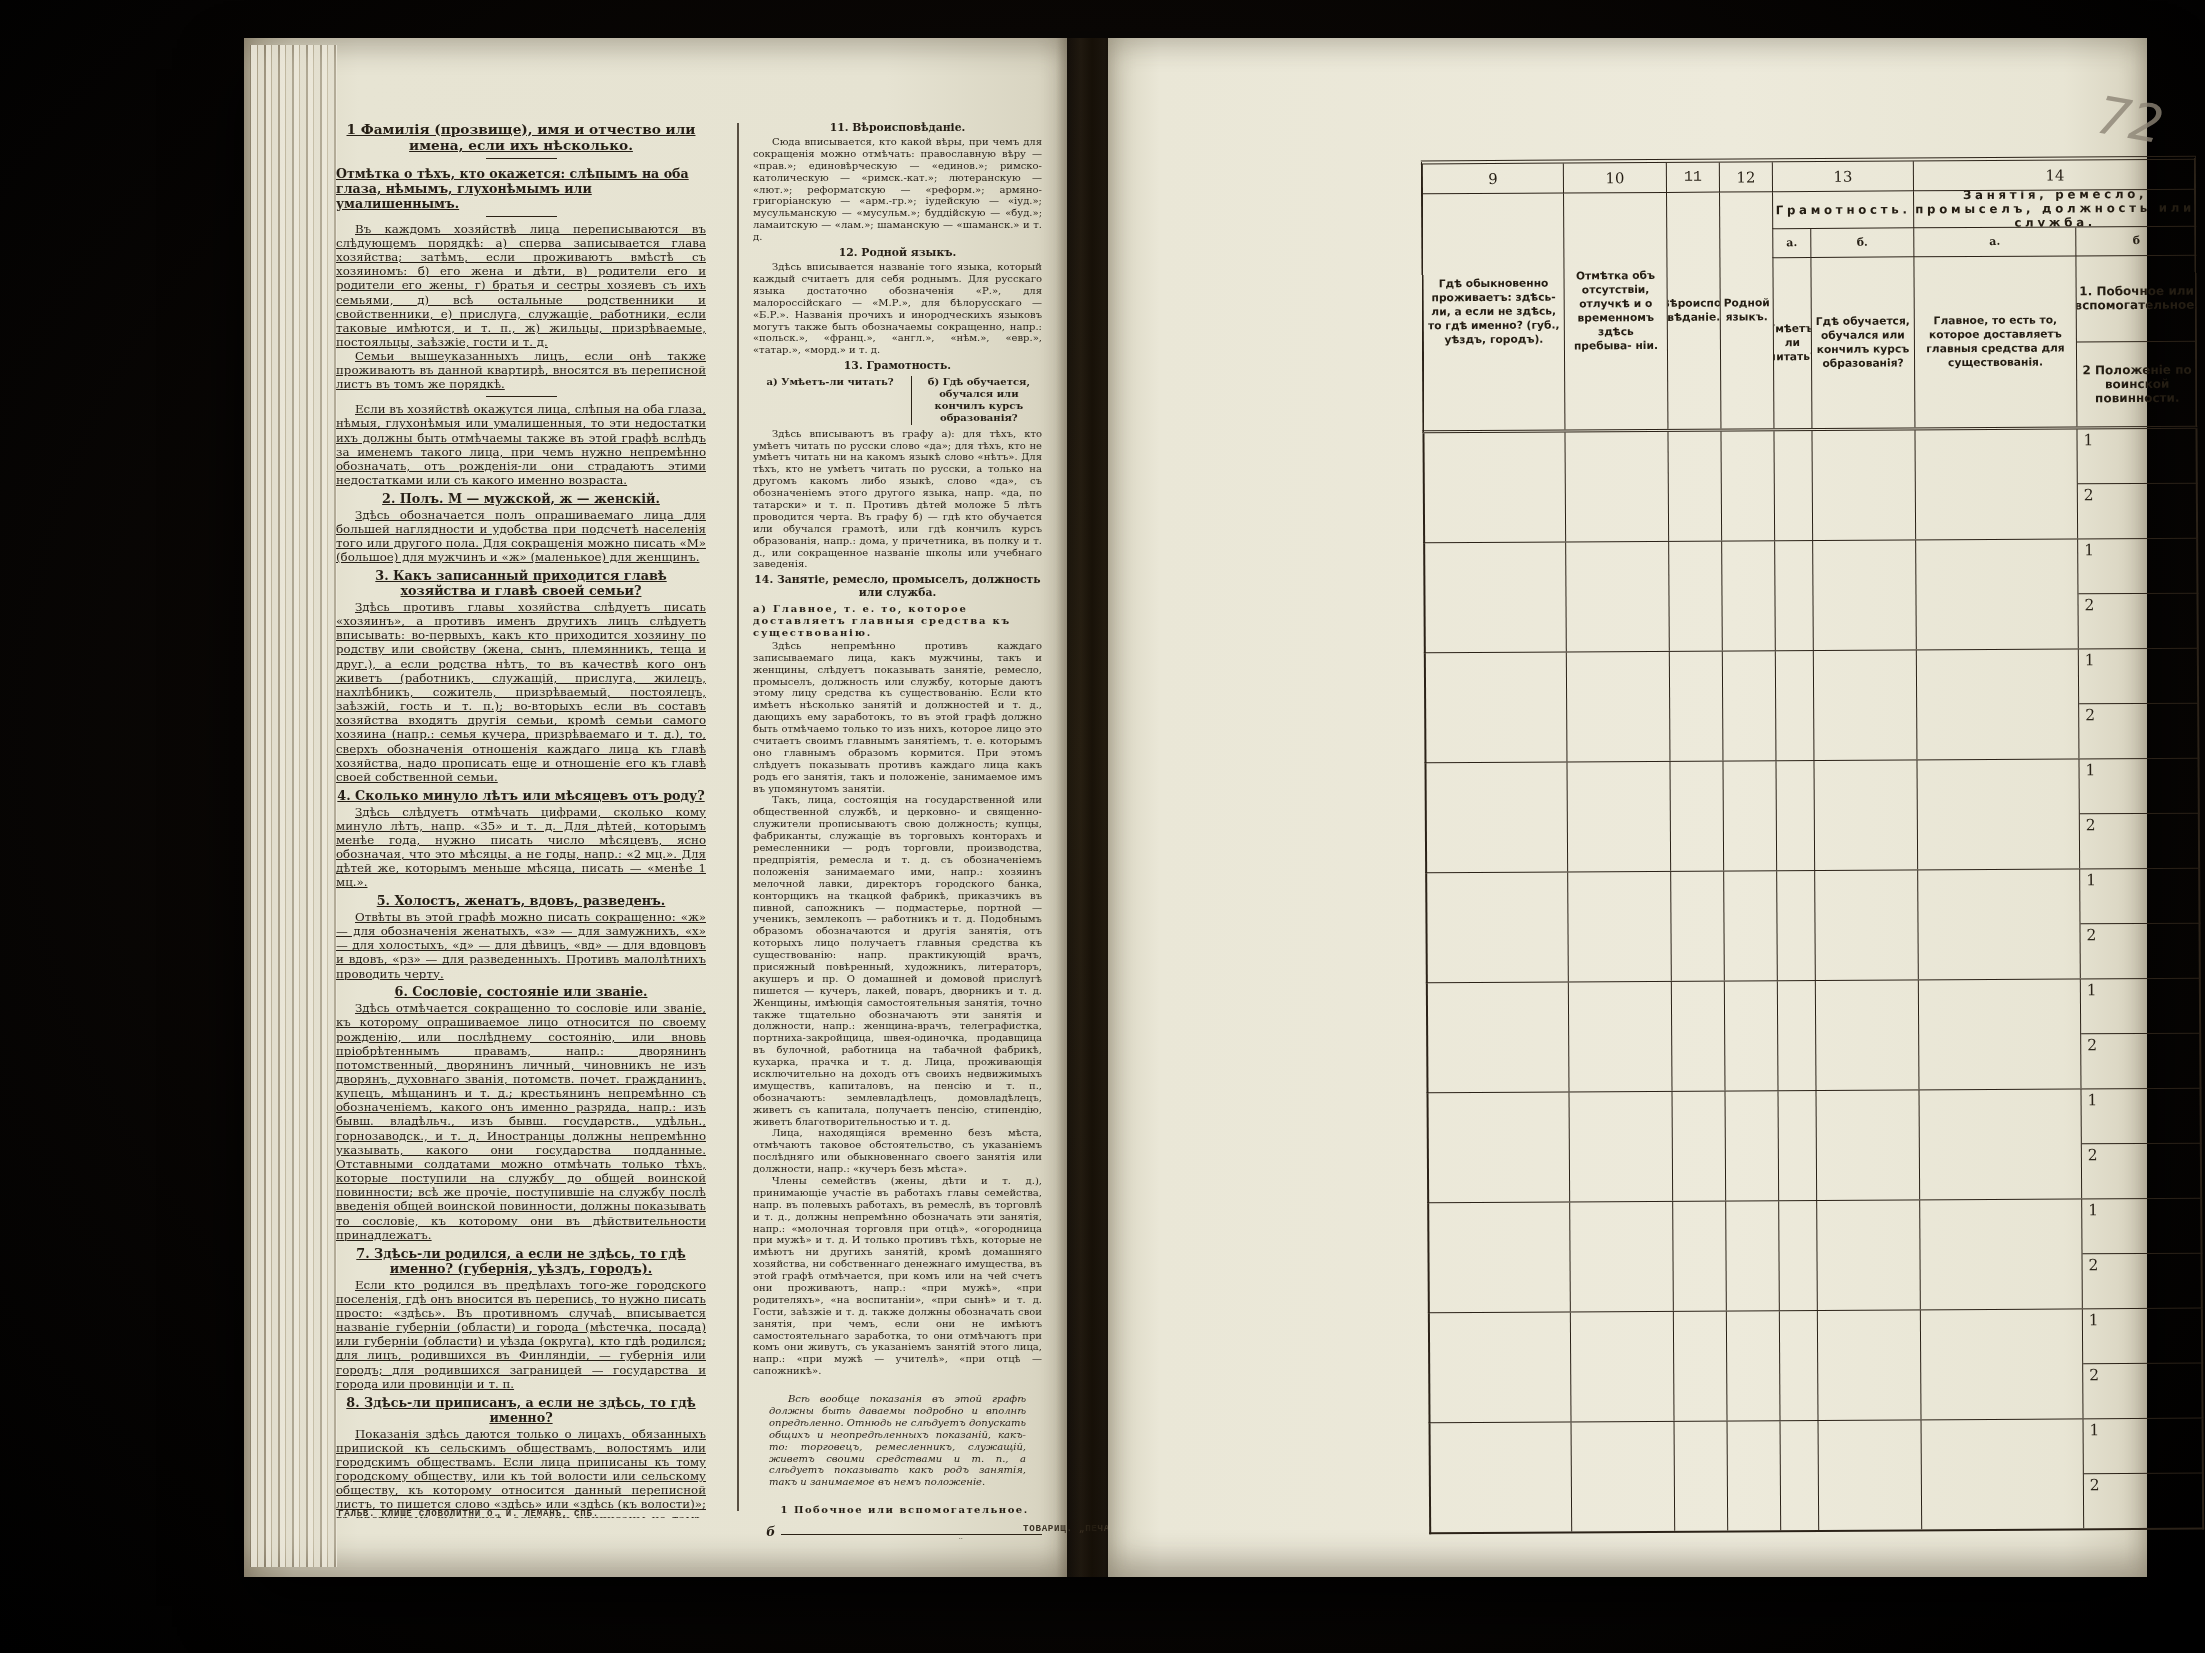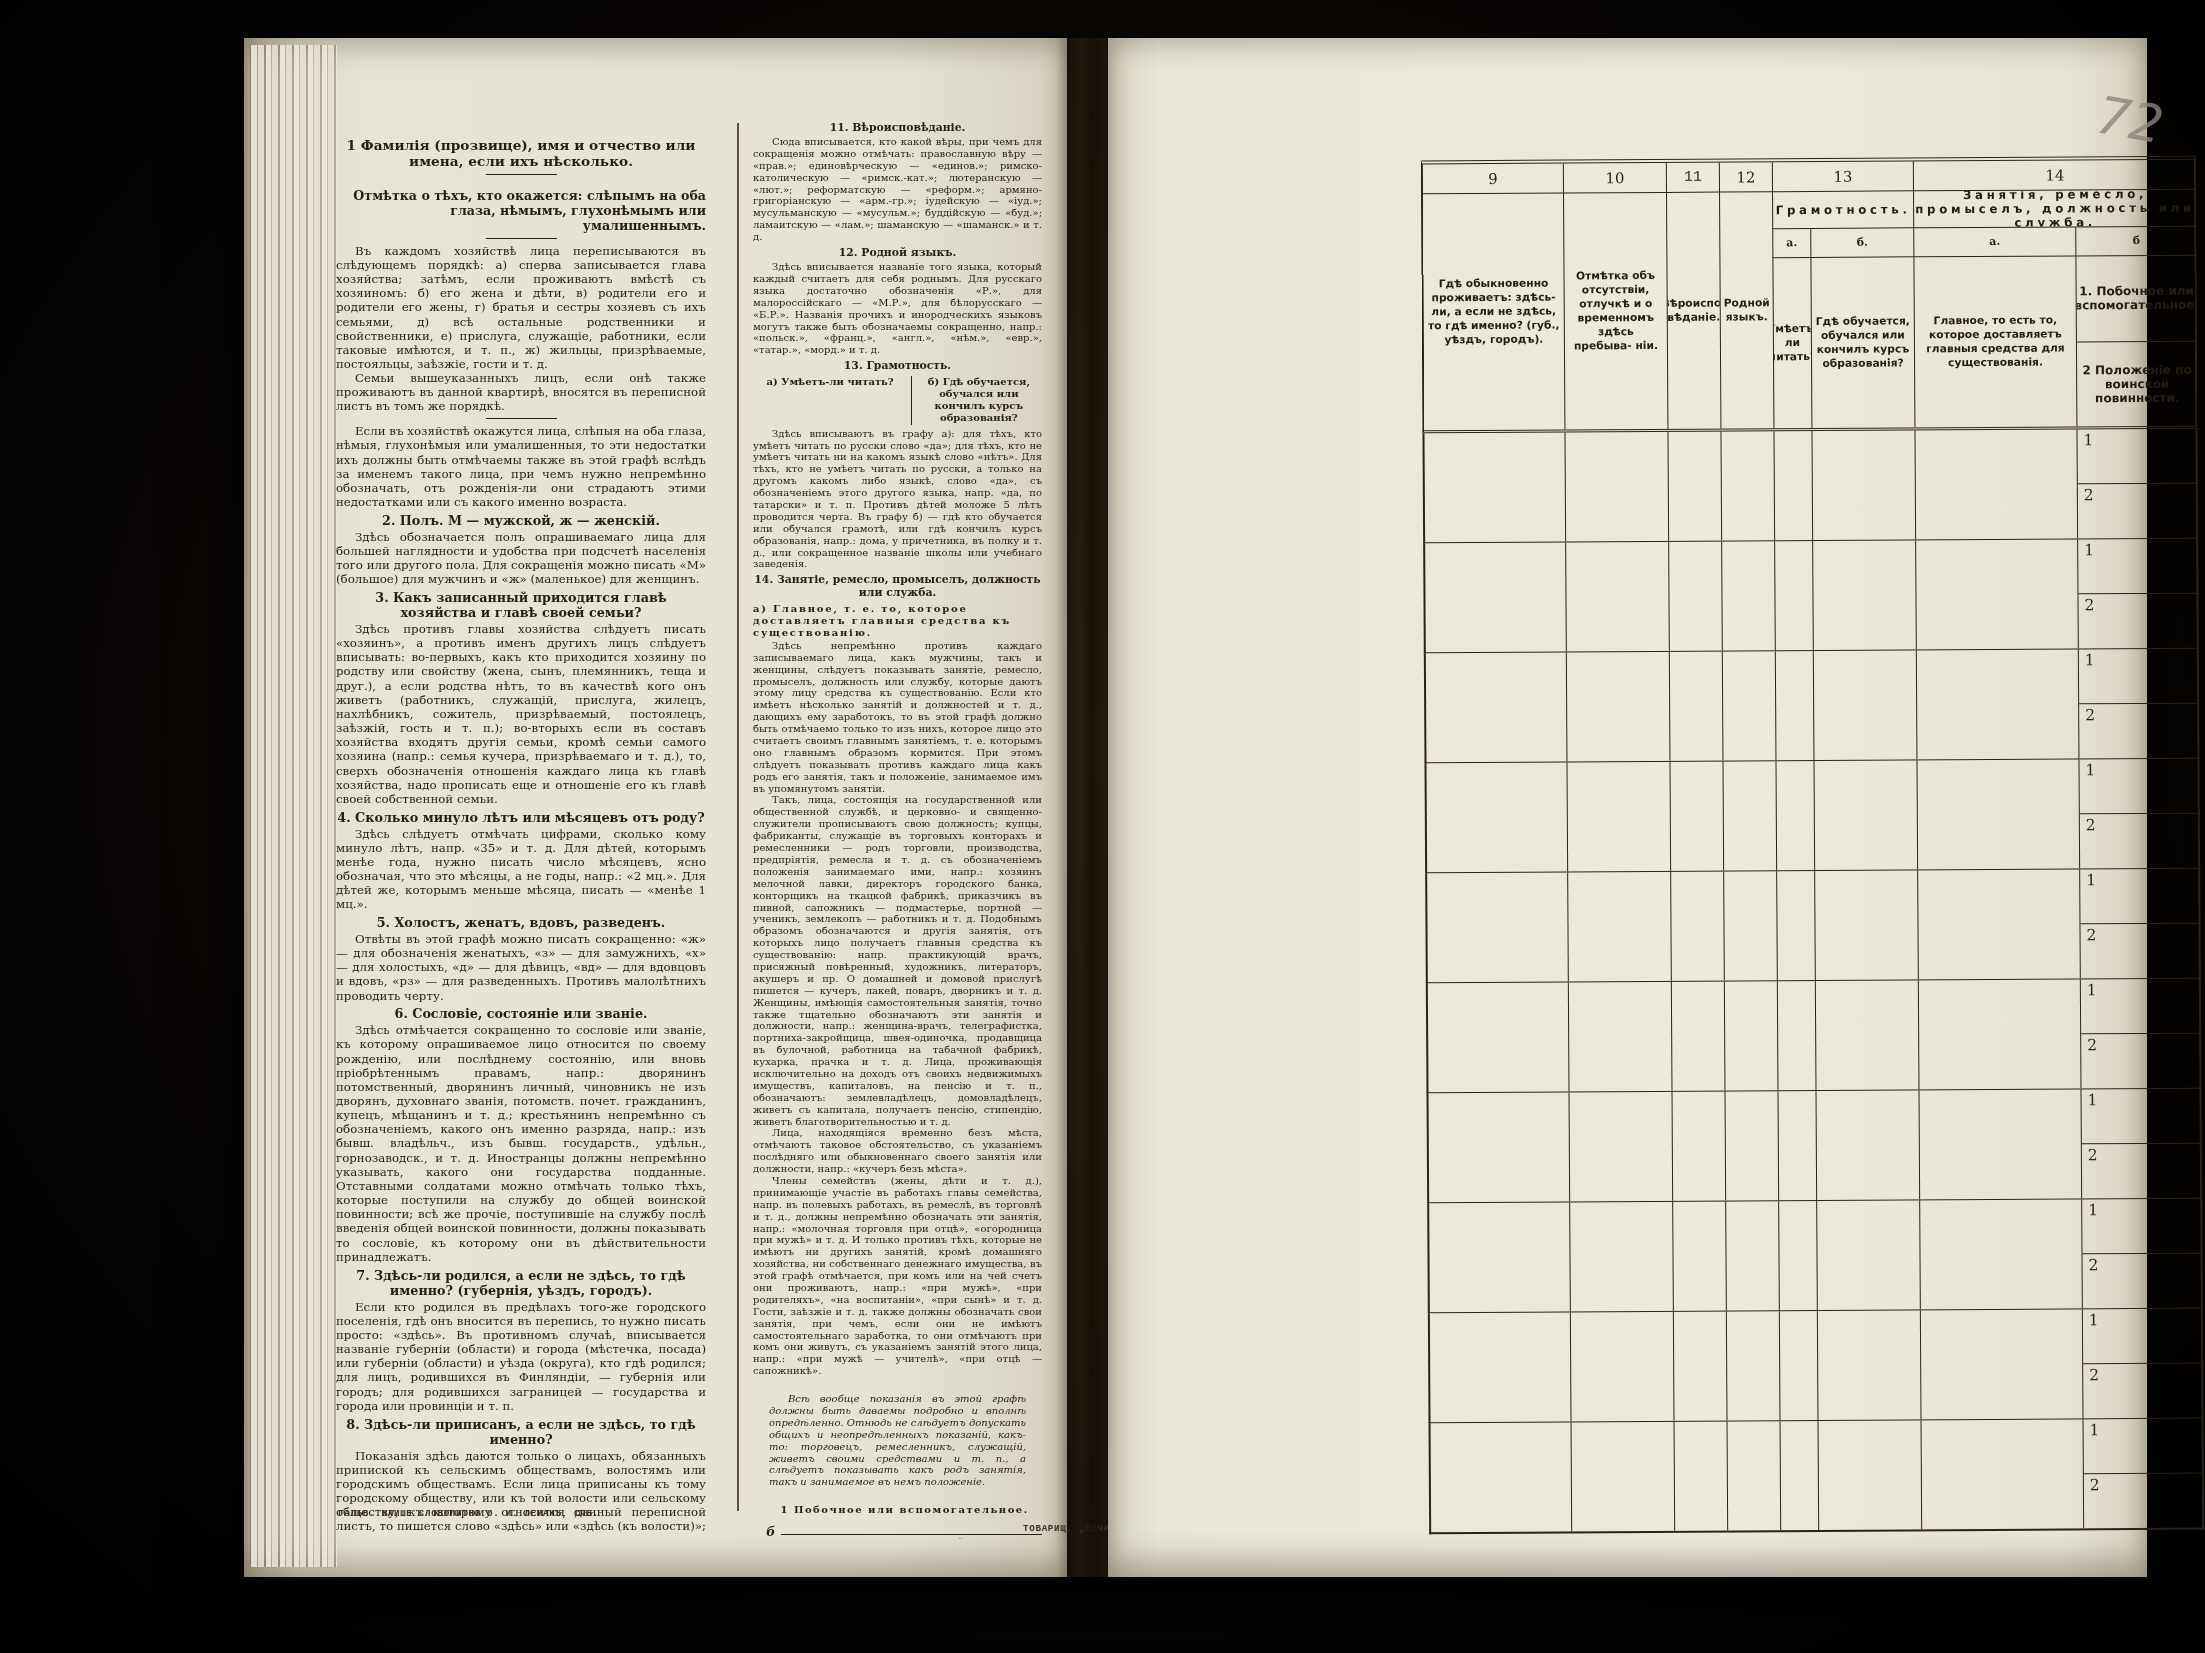--- a/index.html
+++ b/index.html
@@ -13,25 +13,25 @@
   .page-left{left:0;width:823px;background:linear-gradient(90deg,#b9b29c 0%,#ddd9c6 6%,#e7e4d3 14%,#e6e3d2 78%,#d9d5c2 96%,#cfcab6 100%);
              box-shadow:inset 0 13.3px 22px rgba(60,48,30,.25), inset 0 -17.7px 25px rgba(60,48,30,.3);}
   .page-right{left:864px;width:1039px;background:linear-gradient(90deg,#d8d4c0 0%,#eae7d7 5%,#edeadb 60%,#e8e5d4 92%,#d6d1bd 100%);
               box-shadow:inset 0 11.8px 22px rgba(60,48,30,.22), inset 0 -19px 26.6px rgba(60,48,30,.3);}
   .gutter{position:absolute;left:812px;top:0;width:62px;height:1539px;
           background:linear-gradient(90deg, rgba(0,0,0,0) 0%, rgba(58,46,28,.45) 40%, rgba(25,18,8,.8) 58%, rgba(58,46,28,.35) 78%, rgba(0,0,0,0) 100%);}
   .stack-left{position:absolute;left:5.9px;top:7.4px;width:87px;height:1522px;
       background:repeating-linear-gradient(90deg, rgba(90,74,50,.35) 0 1.5px, rgba(236,232,218,.9) 1.5px 6.6px, rgba(160,146,116,.4) 6.6px 8px, rgba(228,224,208,.9) 8px 14px);}
   
   .col{position:absolute;overflow:hidden;text-align:justify;}
-  .col1{left:92px;top:97px;width:370px;height:1399px;font-size:11.8px;line-height:1.2;}
+  .col1{left:92px;top:81px;width:370px;height:1399px;font-size:11.8px;line-height:1.2;text-decoration:underline;}
   .col2{left:509px;top:80px;width:289px;height:1421px;font-size:10px;line-height:1.19;}
   .colrule{position:absolute;left:493px;top:85px;width:1.5px;height:1388px;background:rgba(40,30,18,.75);}
   .blk-title{font-weight:bold;text-align:center;font-size:1.16em;margin:1.5px 0 3px 0;}
-  .blk-title2{font-weight:bold;text-align:right;font-size:1.07em;margin:13px 0 3px 0;}
+  .blk-title2{font-weight:bold;text-align:left;font-size:1.07em;margin:7px 0 3px 0;}
   .blk-h{font-weight:bold;text-align:center;font-size:1.08em;margin:3.7px 0 1.5px 0;}
   .blk-sp{font-weight:bold;text-align:left;letter-spacing:1.8px;margin:3px 0 1.5px 0;}
   .blk-p{text-indent:19px;margin:0;}
   .blk-pi{text-indent:19px;margin:16px;font-style:italic;}
   .blk-rule{width:71px;border-top:1.8px solid #2a2115;margin:4.4px auto 5.2px auto;height:0;}
   .blk-split{display:flex;font-weight:bold;text-align:center;margin:3.7px 0 2.2px 0;}
   .blk-split .sl{width:55%;border-right:1.5px solid #2a2115;padding:0 3.7px 1.5px 0;}
   .blk-split .sr{width:45%;padding:0 0 1.5px 3.7px;}
   .blk-bblock{display:flex;align-items:center;margin:3.7px 0 2.2px 0;font-weight:bold;}
   .bb-prefix{font-size:1.25em;font-style:italic;padding:0 5.2px 0 13.3px;}

